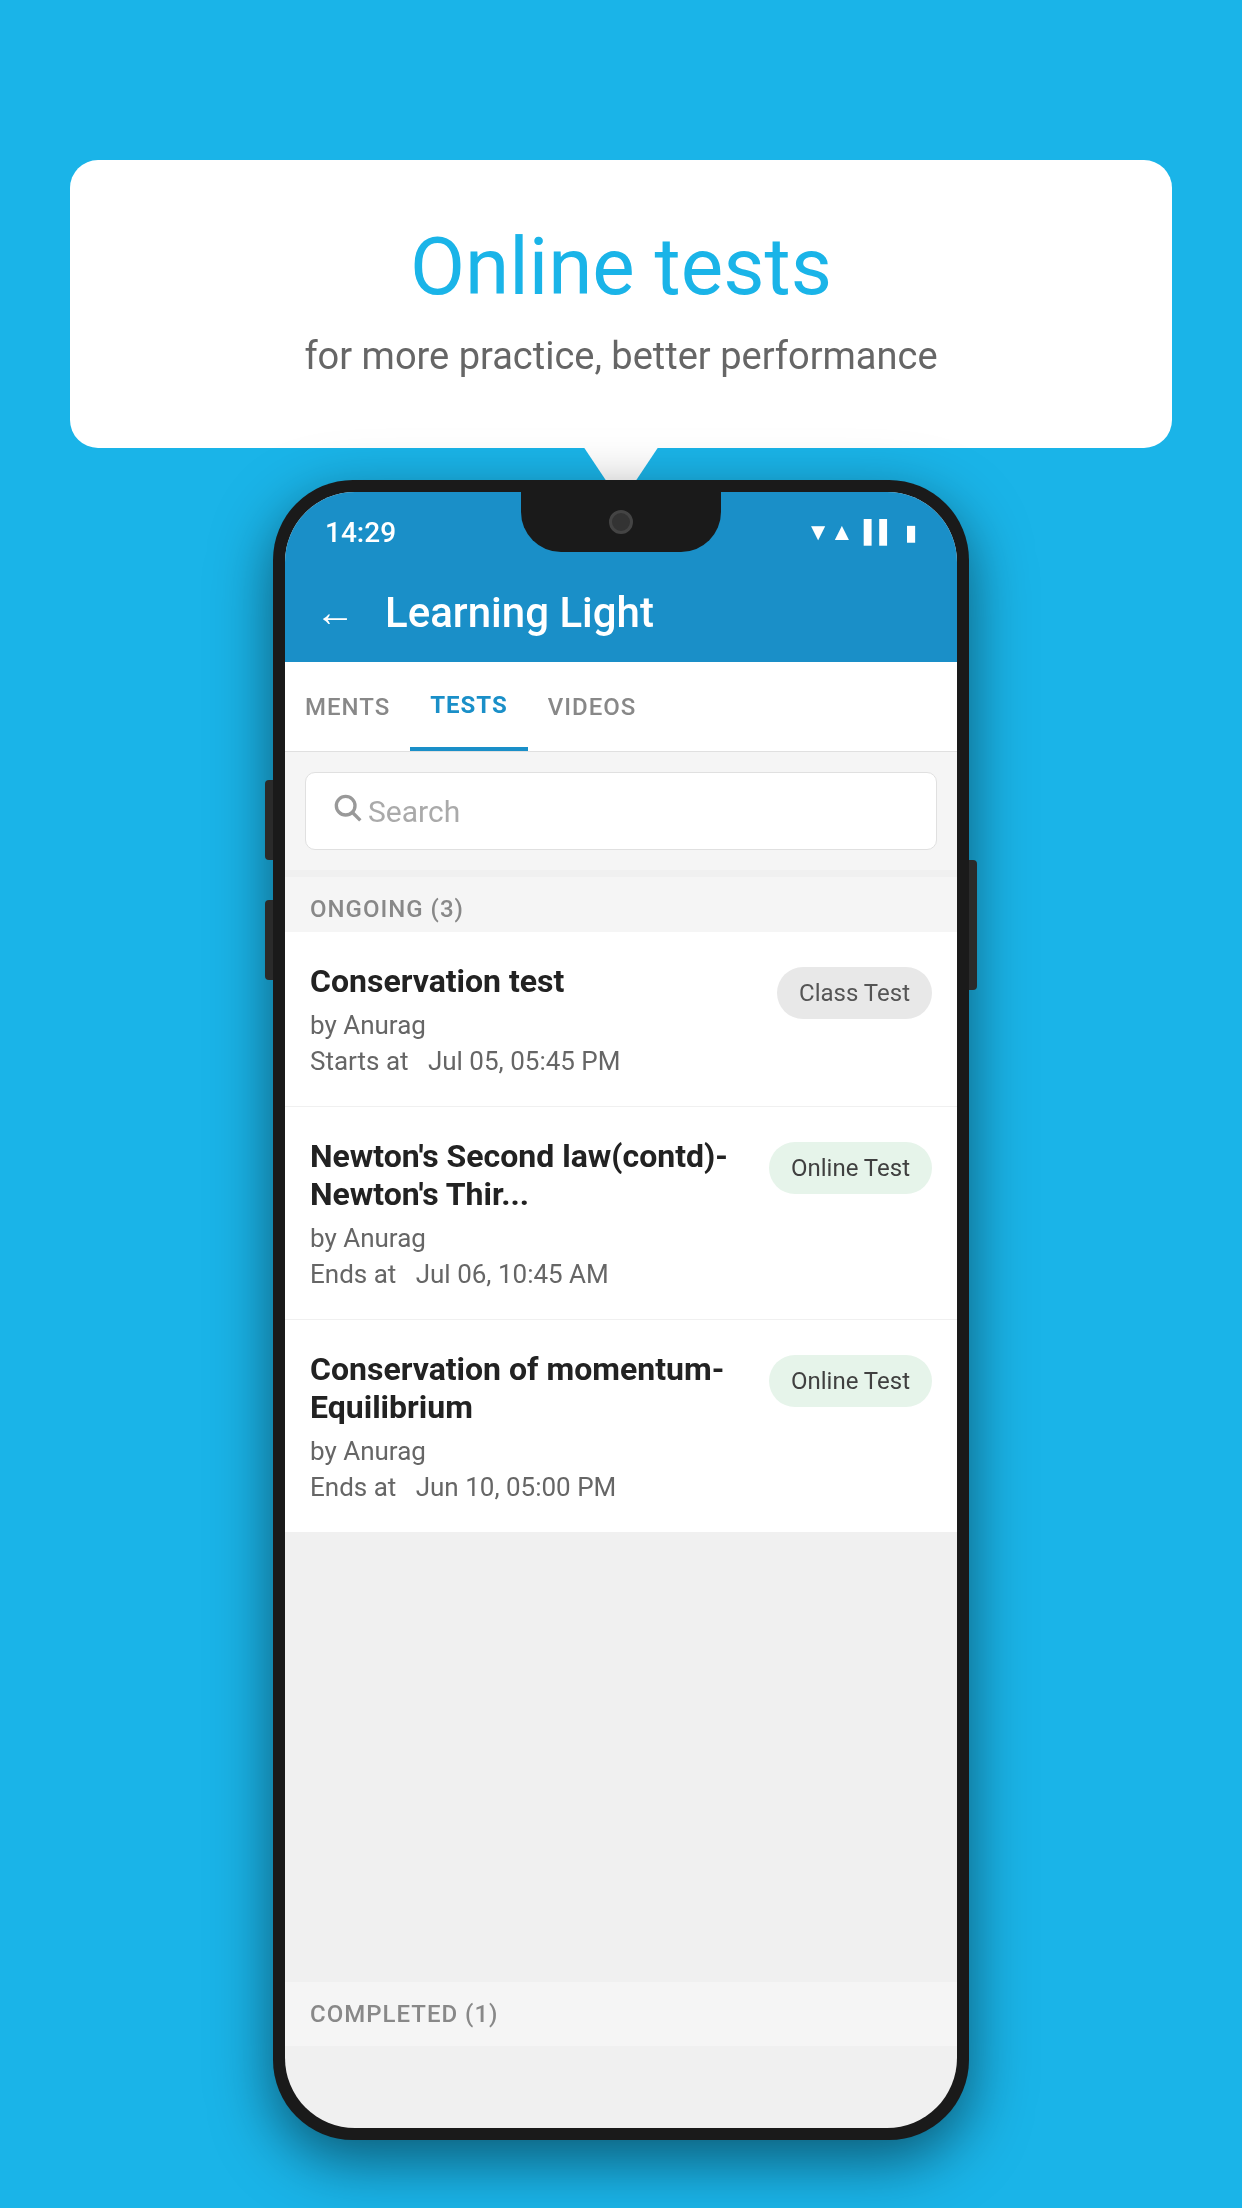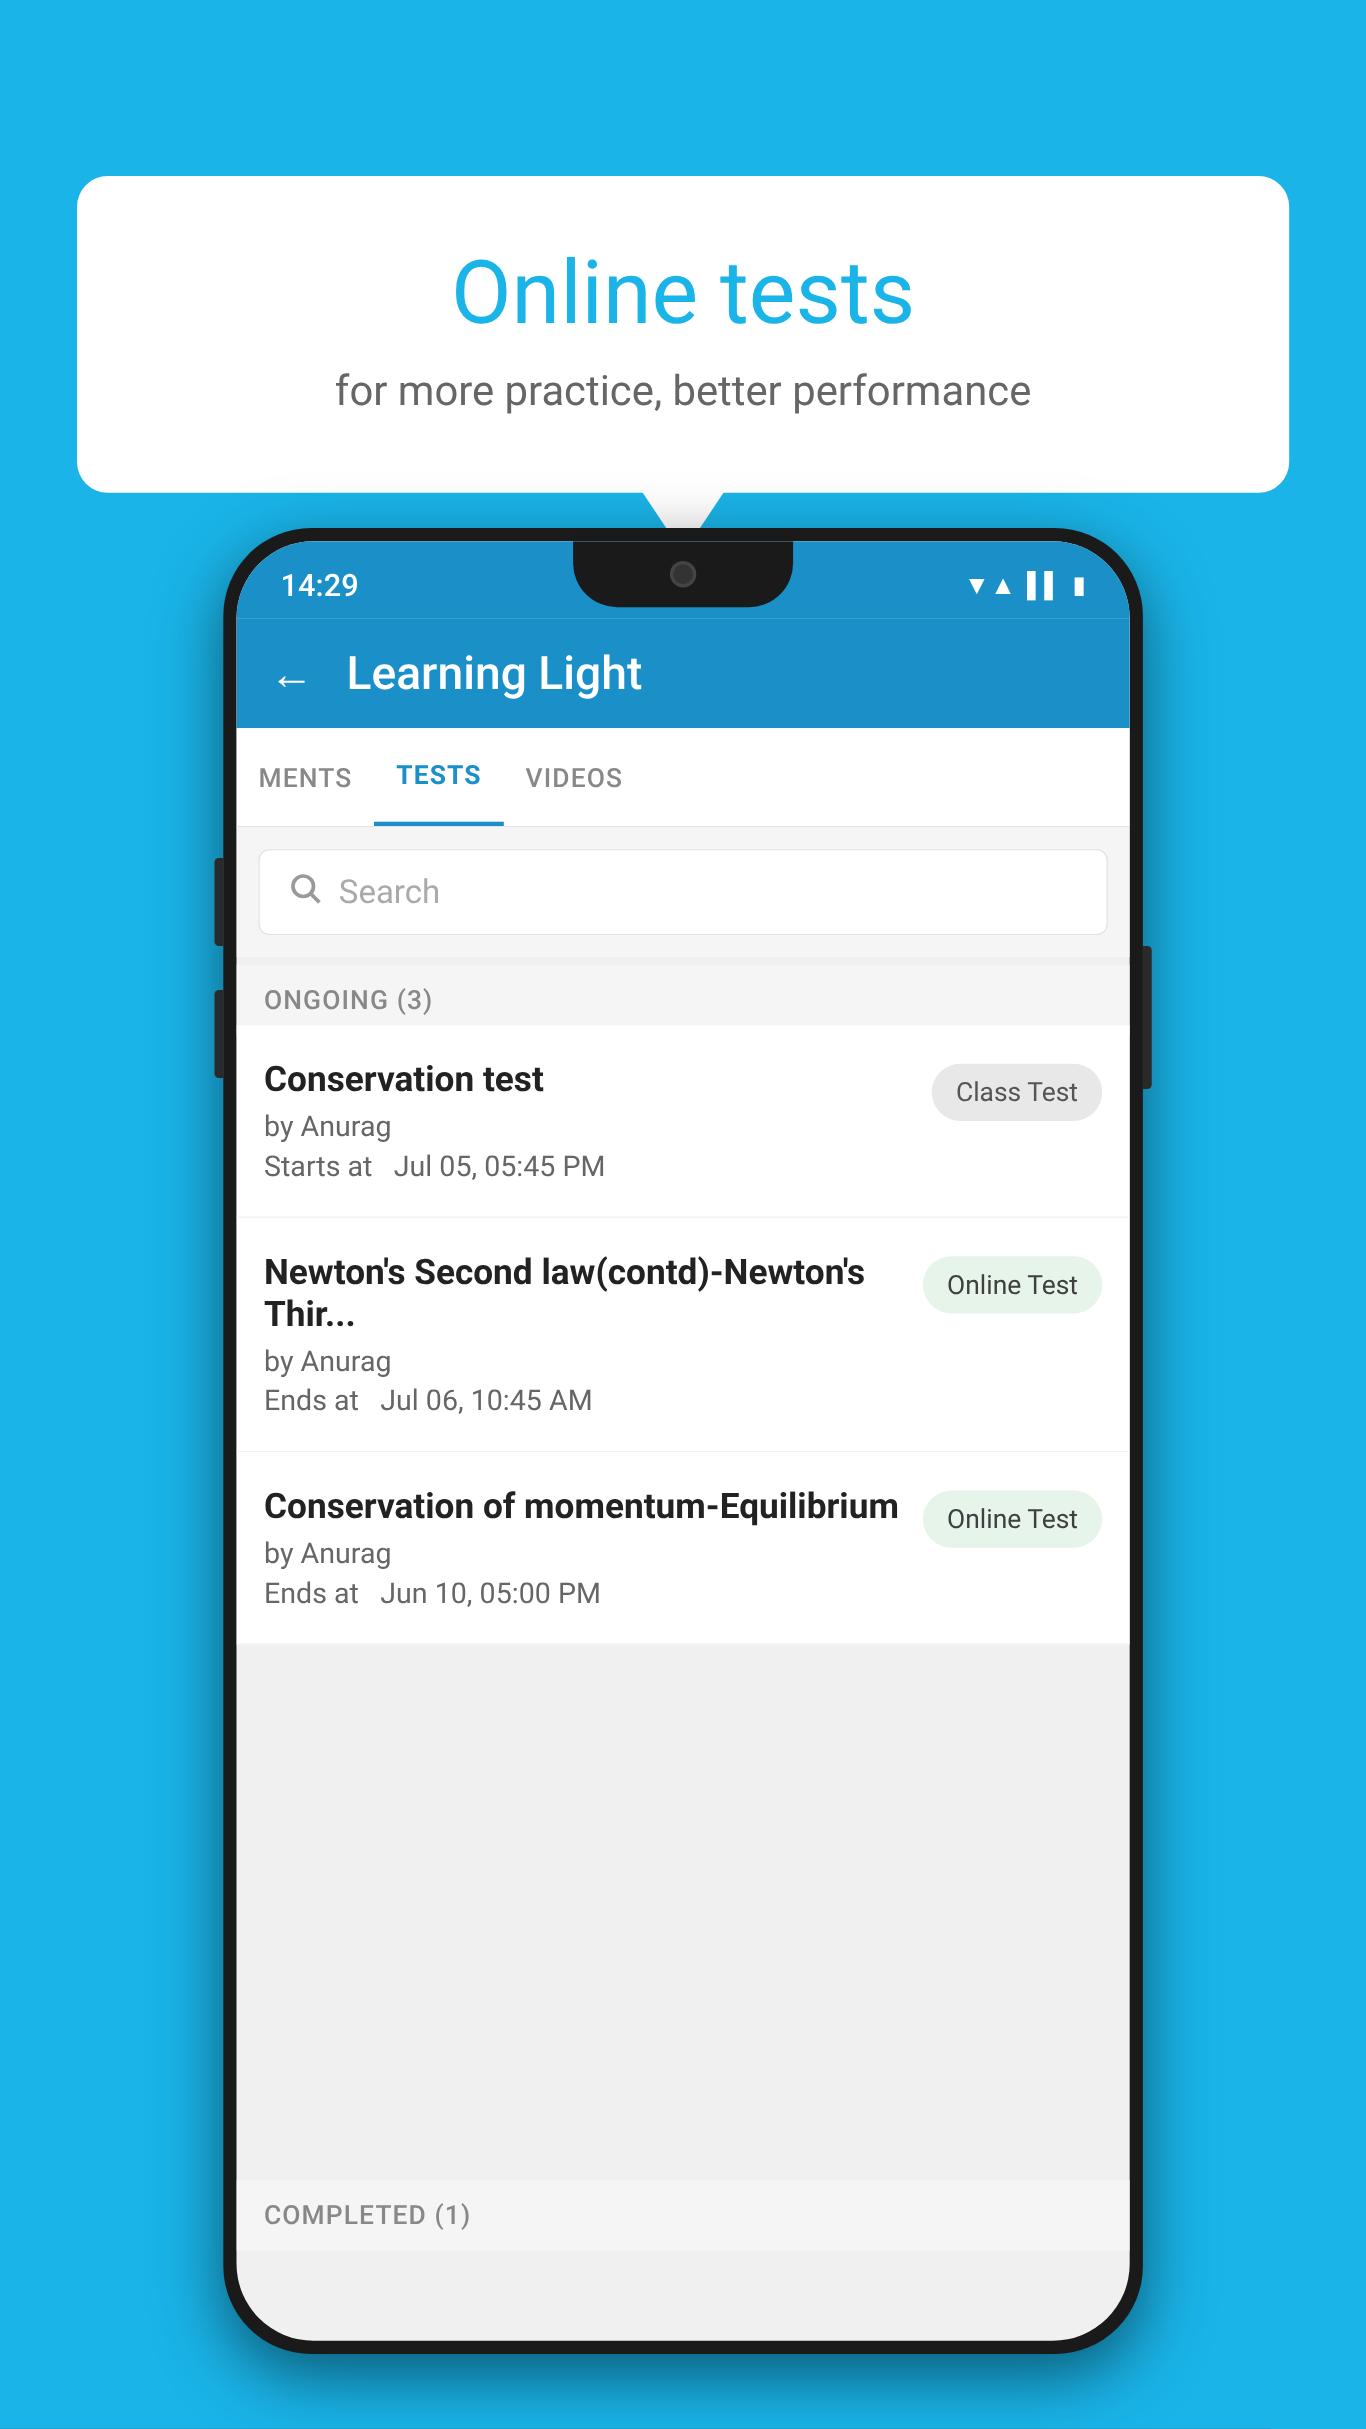--- a/index.html
+++ b/index.html
@@ -50,21 +50,21 @@
       color: #666;
       font-weight: 400;
     }
 
     
     .phone-container {
       position: absolute;
       top: 480px;
       left: 50%;
       transform: translateX(-50%);
-      width: 836px;
+      width: 696px;
       height: 1660px;
     }
 
     .phone-frame {
       position: absolute;
       top: 0;
       left: 0;
       width: 100%;
       height: 100%;
       background: #1a1a1a;
@@ -203,21 +203,21 @@
       padding: 20px 20px;
       background: #f5f5f5;
     }
 
     .search-bar {
       background: white;
       border-radius: 10px;
       display: flex;
       align-items: center;
       padding: 18px 25px;
-      gap: 15px;
+      gap: 5px;
       border: 1px solid #e0e0e0;
     }
 
     .search-icon-svg {
       color: #999;
       font-size: 32px;
     }
 
     .search-text {
       font-size: 30px;

